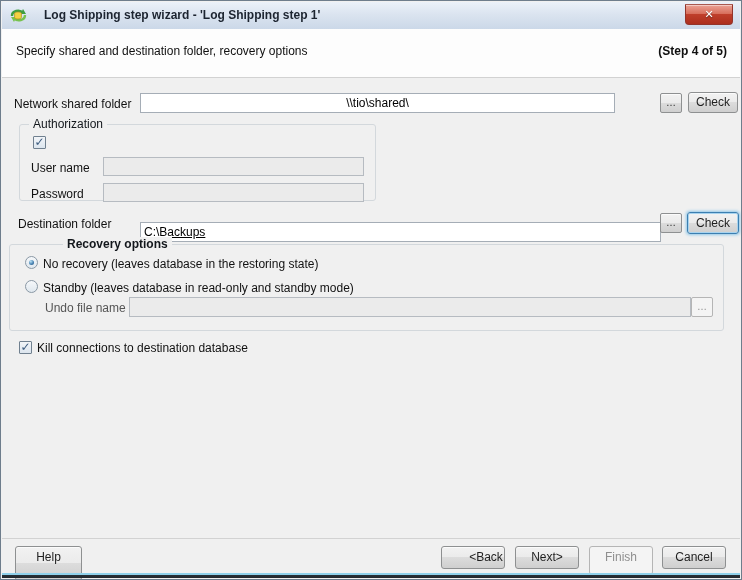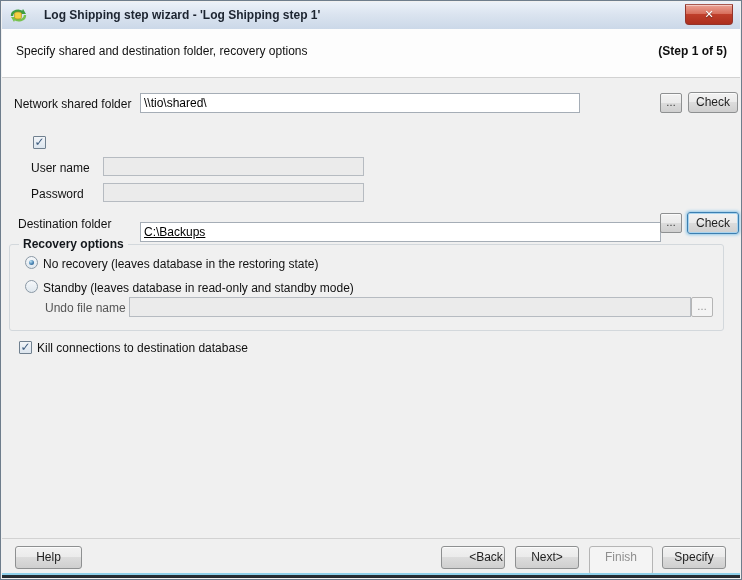--- a/index.html
+++ b/index.html
@@ -29,21 +29,21 @@
   .btn{position:absolute;box-sizing:border-box;border:1px solid #8e9091;border-radius:3px;
     background:linear-gradient(to bottom,#f2f2f2 0%,#ebebeb 48%,#dcdcdc 50%,#cfcfcf 100%);
     font-family:"Liberation Sans","DejaVu Sans",sans-serif;font-size:12px;color:#1f1f1f;
     text-align:center;cursor:default;box-shadow:inset 0 1px 0 #fbfbfb;}
   .btn.small{font-size:10px;line-height:8px;border-radius:2px;}
   .btn.disabled{background:#f4f4f4;border-color:#b5b5b5;color:#8f8f8f;box-shadow:none;}
   .btn.focused{border:1px solid #3c7fb1;box-shadow:inset 0 0 0 1px #a8d3ee,0 0 3px 1px #8ec6e8;}
   
   .groupbox{position:absolute;box-sizing:border-box;border:1px solid #d3d8dc;border-radius:3px;}
   .groupbox .legend{position:absolute;top:-8px;left:9px;background:#f0f0f0;padding:0 4px;font-size:12px;color:#13171c;}
-  .legend.bold{font-weight:bold;}
+  .legend.bold{font-weight:bold;margin-left:44px;}
   
   .checkbox{position:absolute;width:13px;height:13px;box-sizing:border-box;border:1px solid #70808f;
     background:linear-gradient(to bottom,#f2f5f8,#dce5ee);border-radius:1px;
     color:#3b5a7d;font-size:12px;font-weight:bold;line-height:11px;text-align:center;}
   .radio{position:absolute;width:13px;height:13px;box-sizing:border-box;border:1px solid #8a98a5;
     border-radius:50%;background:linear-gradient(to bottom,#f6f8fa,#dfe7ee);}
   .radio.selected::after{content:"";position:absolute;left:3px;top:3px;width:5px;height:5px;border-radius:50%;
     background:radial-gradient(circle at 35% 30%,#b9e2f4 0%,#4a84b4 55%,#1f4f78 100%);}
   
   .footer-sep{position:absolute;left:1px;top:537px;right:1px;height:1px;background:#d2d2d2;}
@@ -65,30 +65,33 @@
       <path d="M4.6 6.5 v4 a3.4 1.6 0 0 0 6.8 0 v-4" fill="#f4d240" stroke="#a98a12" stroke-width="0.7"></path>
     </svg>
     <div class="title-text">Log Shipping step wizard - 'Log Shipping step 1'</div>
     <div class="close-btn">
       <span>✕</span>
     </div>
   </div>
 
   <div class="header">
     <div class="subtitle">Specify shared and destination folder, recovery options</div>
-    <div class="step">(Step 1 of 5)</div>
+    <div class="step">(Step 4 of 5)</div>
   </div>
 
   <div class="lbl" style="left:13px;top:96px;">Network shared folder</div>
-  <input class="tb" style="left: 139px; top: 92px; width: 440px;" type="text" value="\\tio\shared\">
+  <input class="tb" style="left: 139px; top: 92px; width: 475px; text-align: center;" type="text" value="\\tio\shared\">
   <div class="btn small" style="left:659px;top:92px;width:22px;height:20px;line-height:18px;">
     <span>…</span>
   </div>
   <div class="btn" style="left:687px;top:91px;width:50px;height:21px;line-height:19px;">Check</div>
 
+  <div class="groupbox" style="left:18px;top:123px;width:357px;height:77px;">
+    <div class="legend">Authorization</div>
+  </div>
   <div class="checkbox" style="left:32px;top:135px;">
     <span>✓</span>
   </div>
   <div class="lbl" style="left:30px;top:160px;">User name</div>
   <input class="tb" style="left: 102px; top: 156px; width: 261px; height: 19px;" type="text" disabled="" value="">
   <div class="lbl" style="left:30px;top:186px;">Password</div>
   <input class="tb" style="left: 102px; top: 182px; width: 261px; height: 19px;" type="password" disabled="" value="">
 
   <div class="lbl" style="left:17px;top:216px;">Destination folder</div>
   <input class="tb" style="left: 139px; top: 221px; width: 521px; text-decoration: underline;" type="text" value="C:\Backups">
@@ -109,20 +112,20 @@
   <div class="btn small disabled" style="left:690px;top:296px;width:22px;height:20px;line-height:18px;">
     <span>…</span>
   </div>
 
   <div class="checkbox" style="left:18px;top:340px;">
     <span>✓</span>
   </div>
   <div class="lbl" style="left:36px;top:340px;">Kill connections to destination database</div>
 
   <div class="footer-sep"></div>
-  <div class="btn" style="left:14px;top:545px;width:67px;height:23px;line-height:21px;">Help</div>
+  <div class="btn" style="left:14px;top:545px;width:67px;height:35px;line-height:21px;">Help</div>
   <div class="btn" style="left:440px;top:545px;width:64px;height:23px;line-height:21px;padding-left:26px;">&lt;Back</div>
   <div class="btn" style="left:514px;top:545px;width:64px;height:23px;line-height:21px;">Next&gt;</div>
   <div class="btn disabled" style="left:588px;top:545px;width:64px;height:29px;line-height:21px;">Finish</div>
-  <div class="btn" style="left:661px;top:545px;width:64px;height:23px;line-height:21px;">Specify</div>
+  <div class="btn" style="left:661px;top:545px;width:64px;height:23px;line-height:21px;">Cancel</div>
 
   <div class="aero-bottom"></div>
 </div>
 
 </body></html>

